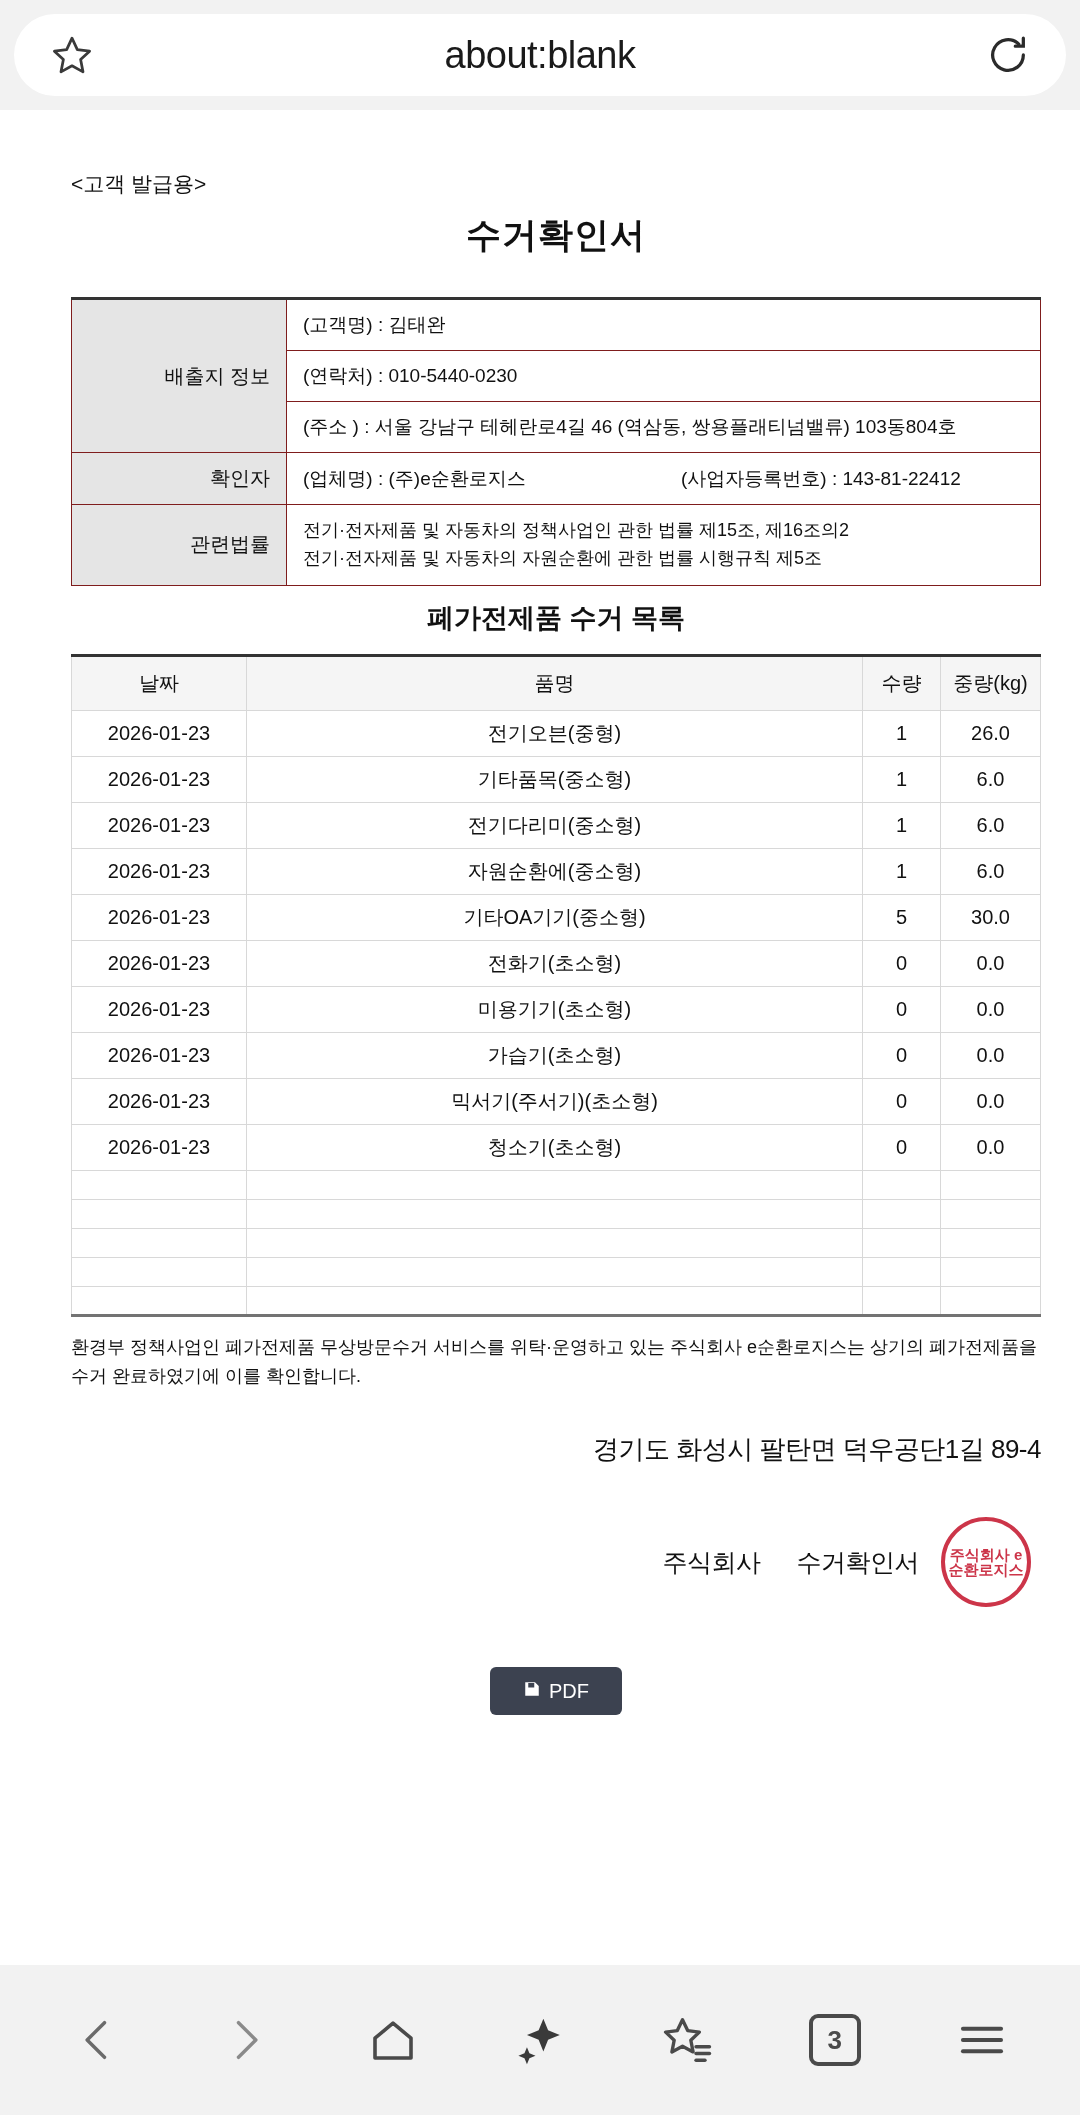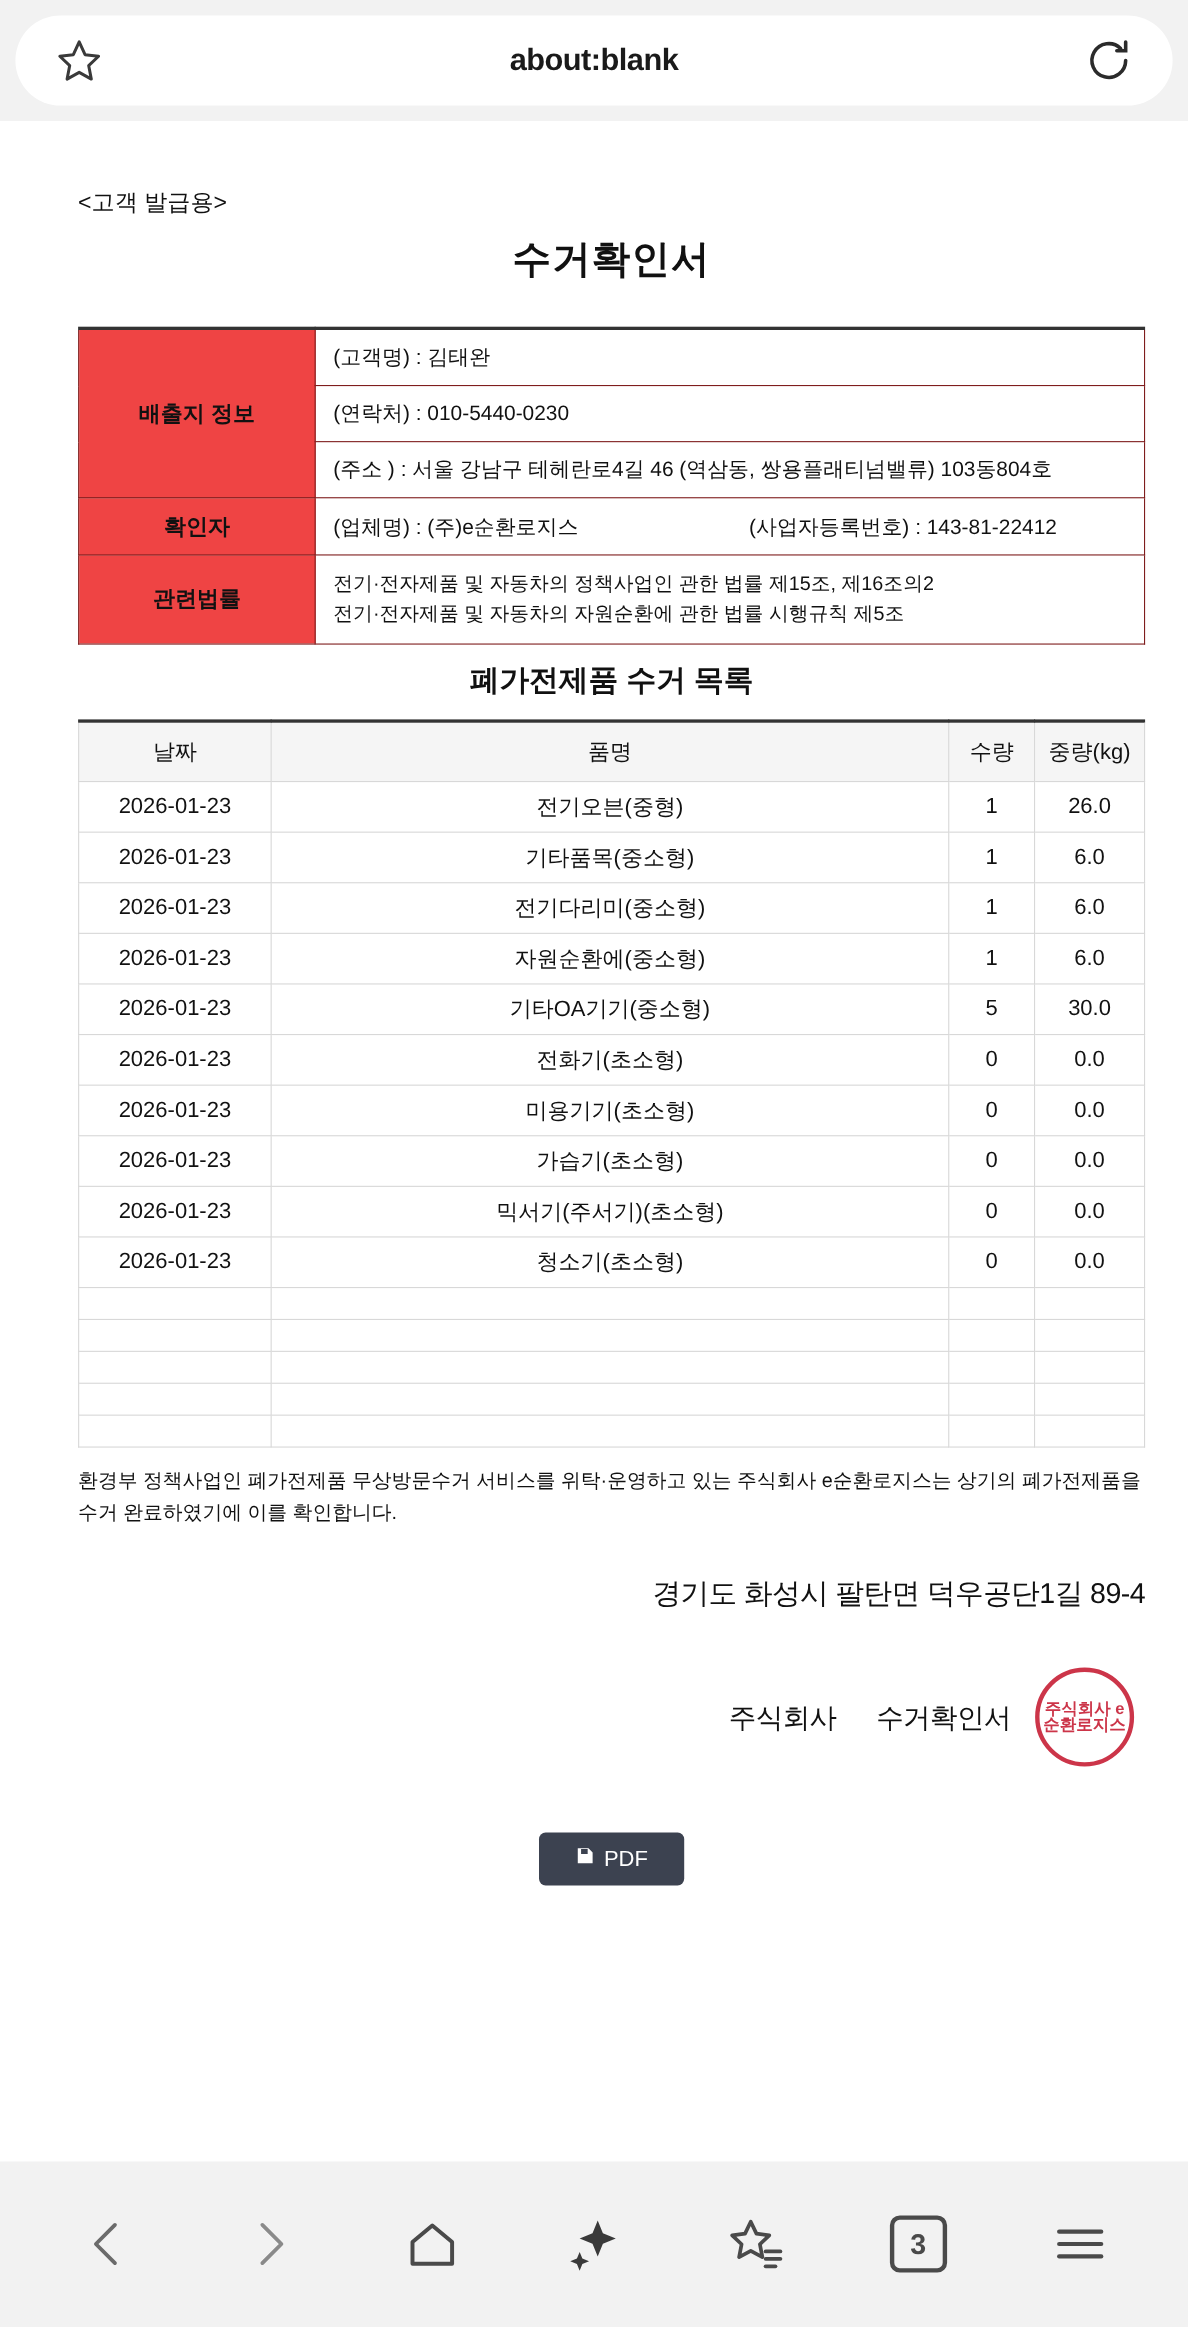--- a/index.html
+++ b/index.html
@@ -28,22 +28,22 @@
     background: #ffffff;
     border-radius: 42px;
     display: flex;
     align-items: center;
     padding: 0 30px;
     position: relative;
   }
   .url-title {
     flex: 1;
     text-align: center;
-    font-size: 28px;
-    font-weight: bold;
+    font-size: 38px;
+    font-weight: normal;
     color: #1a1a1a;
     letter-spacing: -0.5px;
   }
   .icon-btn {
     width: 56px;
     height: 56px;
     display: flex;
     align-items: center;
     justify-content: center;
     flex: 0 0 56px;
@@ -84,25 +84,24 @@
     border-bottom: 1px solid #bdbdbd;
     font-size: 19px;
     color: #111;
   }
   table.info td {
     border: 1px solid #7f1d1d;
     padding: 12px 16px;
     vertical-align: middle;
   }
   table.info td.label {
-    background: #ef4444;
-    text-align: center;
+    background: #e5e5e5;
+    text-align: right;
     width: 215px;
     font-size: 20px;
-    font-weight: bold;
   }
   td.law {
     line-height: 1.55;
     font-size: 18px;
   }
   .biz-no {
     margin-left: 150px;
   }
 
   
@@ -112,21 +111,21 @@
     font-weight: bold;
     color: #111;
     margin: 14px 0 18px 0;
   }
 
   
   table.items {
     width: 100%;
     border-collapse: collapse;
     border-top: 3px solid #333;
-    border-bottom: 1px solid #737373;
+    border-bottom: 3px solid #737373;
     font-size: 20px;
     color: #111;
     margin-top: 16px;
   }
   table.items th {
     background: #f5f5f5;
     font-weight: normal;
     border: 1px solid #d8d8d8;
     padding: 13px 6px;
     font-size: 20px;

